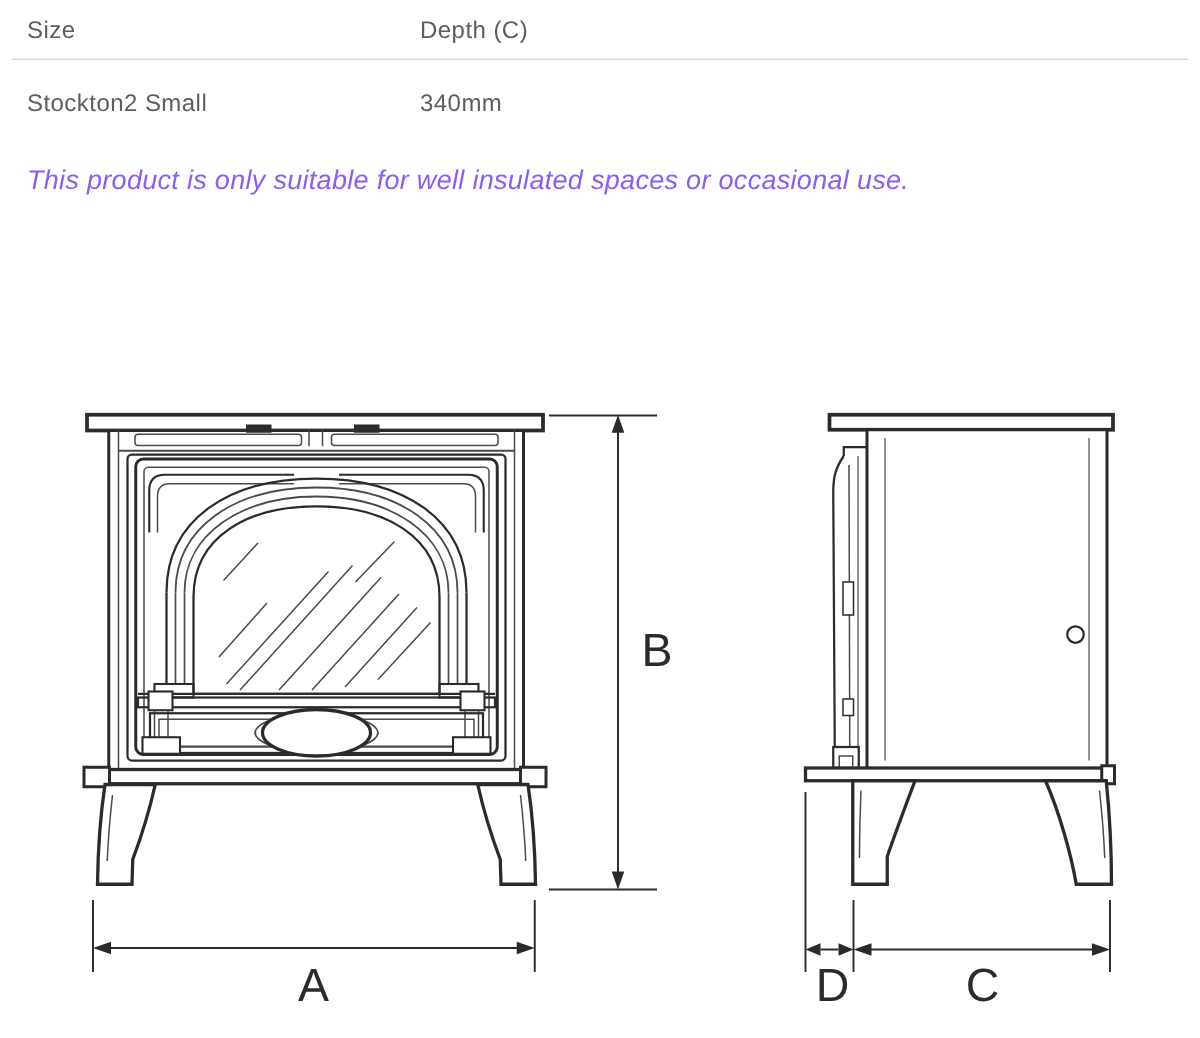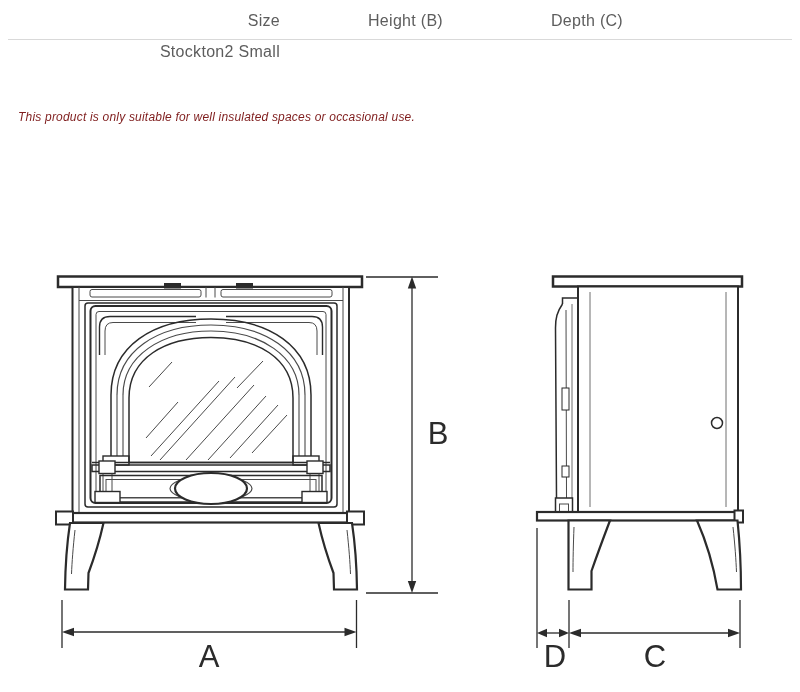--- a/index.html
+++ b/index.html
@@ -1,38 +1,38 @@
 <!DOCTYPE html>
 <html><head>
 <meta charset="utf-8">
 <style>
   * { margin:0; padding:0; box-sizing:border-box; }
   html,body { width:800px; height:692px; background:#ffffff; overflow:hidden; }
   body { font-family:"Liberation Sans", sans-serif; position:relative; }
 
-  .spec-table { position:absolute; top:0; left:0; width:800px;text-align:right; }
+  .spec-table { position:absolute; top:0; left:0; width:800px; }
   .spec-row {
     display:grid;
     grid-template-columns:262px 163px 180px auto;
     margin-left:18px;
   }
   .spec-row.header { padding-top:11px; }
   .spec-cell {
     font-size:16px; line-height:19px;
     color:#5d5d5d; letter-spacing:.3px;
     font-weight:400;
   }
   .rule {
     border:none; border-top:1px solid #d9d9d9;
     margin:9px 8px 0 8px; height:0;
   }
-  .spec-row.data { margin-top:2px; }
+  .spec-row.data { margin-top:20px; }
   .note {
     position:absolute; top:110px; left:18px;
-    font-size:12px; font-style:italic; color:#7f1d1d;
+    font-size:18px; font-style:italic; color:#8b5cf6;
     letter-spacing:.2px;
   }
 
   .drawing-wrap { position:absolute; top:260px; left:0; width:800px; height:432px; }
   svg { display:block; }
   .ln  { fill:none; stroke:#2b2b2b; }
   .fillw { fill:#ffffff; stroke:#2b2b2b; }
   .thin { fill:none; stroke:#4a4a4a; }
   .gray { fill:none; stroke:#6e6e6e; }
   .dim  { fill:none; stroke:#2b2b2b; stroke-width:1.3; }
@@ -41,26 +41,26 @@
     font-family:"Liberation Sans", sans-serif;
     font-size:31px; fill:#2b2b2b; font-weight:400;
   }
 </style>
 </head>
 <body>
 
 <div class="spec-table">
   <div class="spec-row header">
     <div class="spec-cell">Size</div>
-    <div class="spec-cell">Height (B)</div>
     <div class="spec-cell">Depth (C)</div>
   </div>
   <hr class="rule">
   <div class="spec-row data">
     <div class="spec-cell">Stockton2 Small</div>
+    <div class="spec-cell">340mm</div>
   </div>
 </div>
 
 <div class="note">This product is only suitable for well insulated spaces or occasional use.</div>
 
 <div class="drawing-wrap">
 <svg width="800" height="432" viewBox="0 0 800 432">
 
   <g>
 

